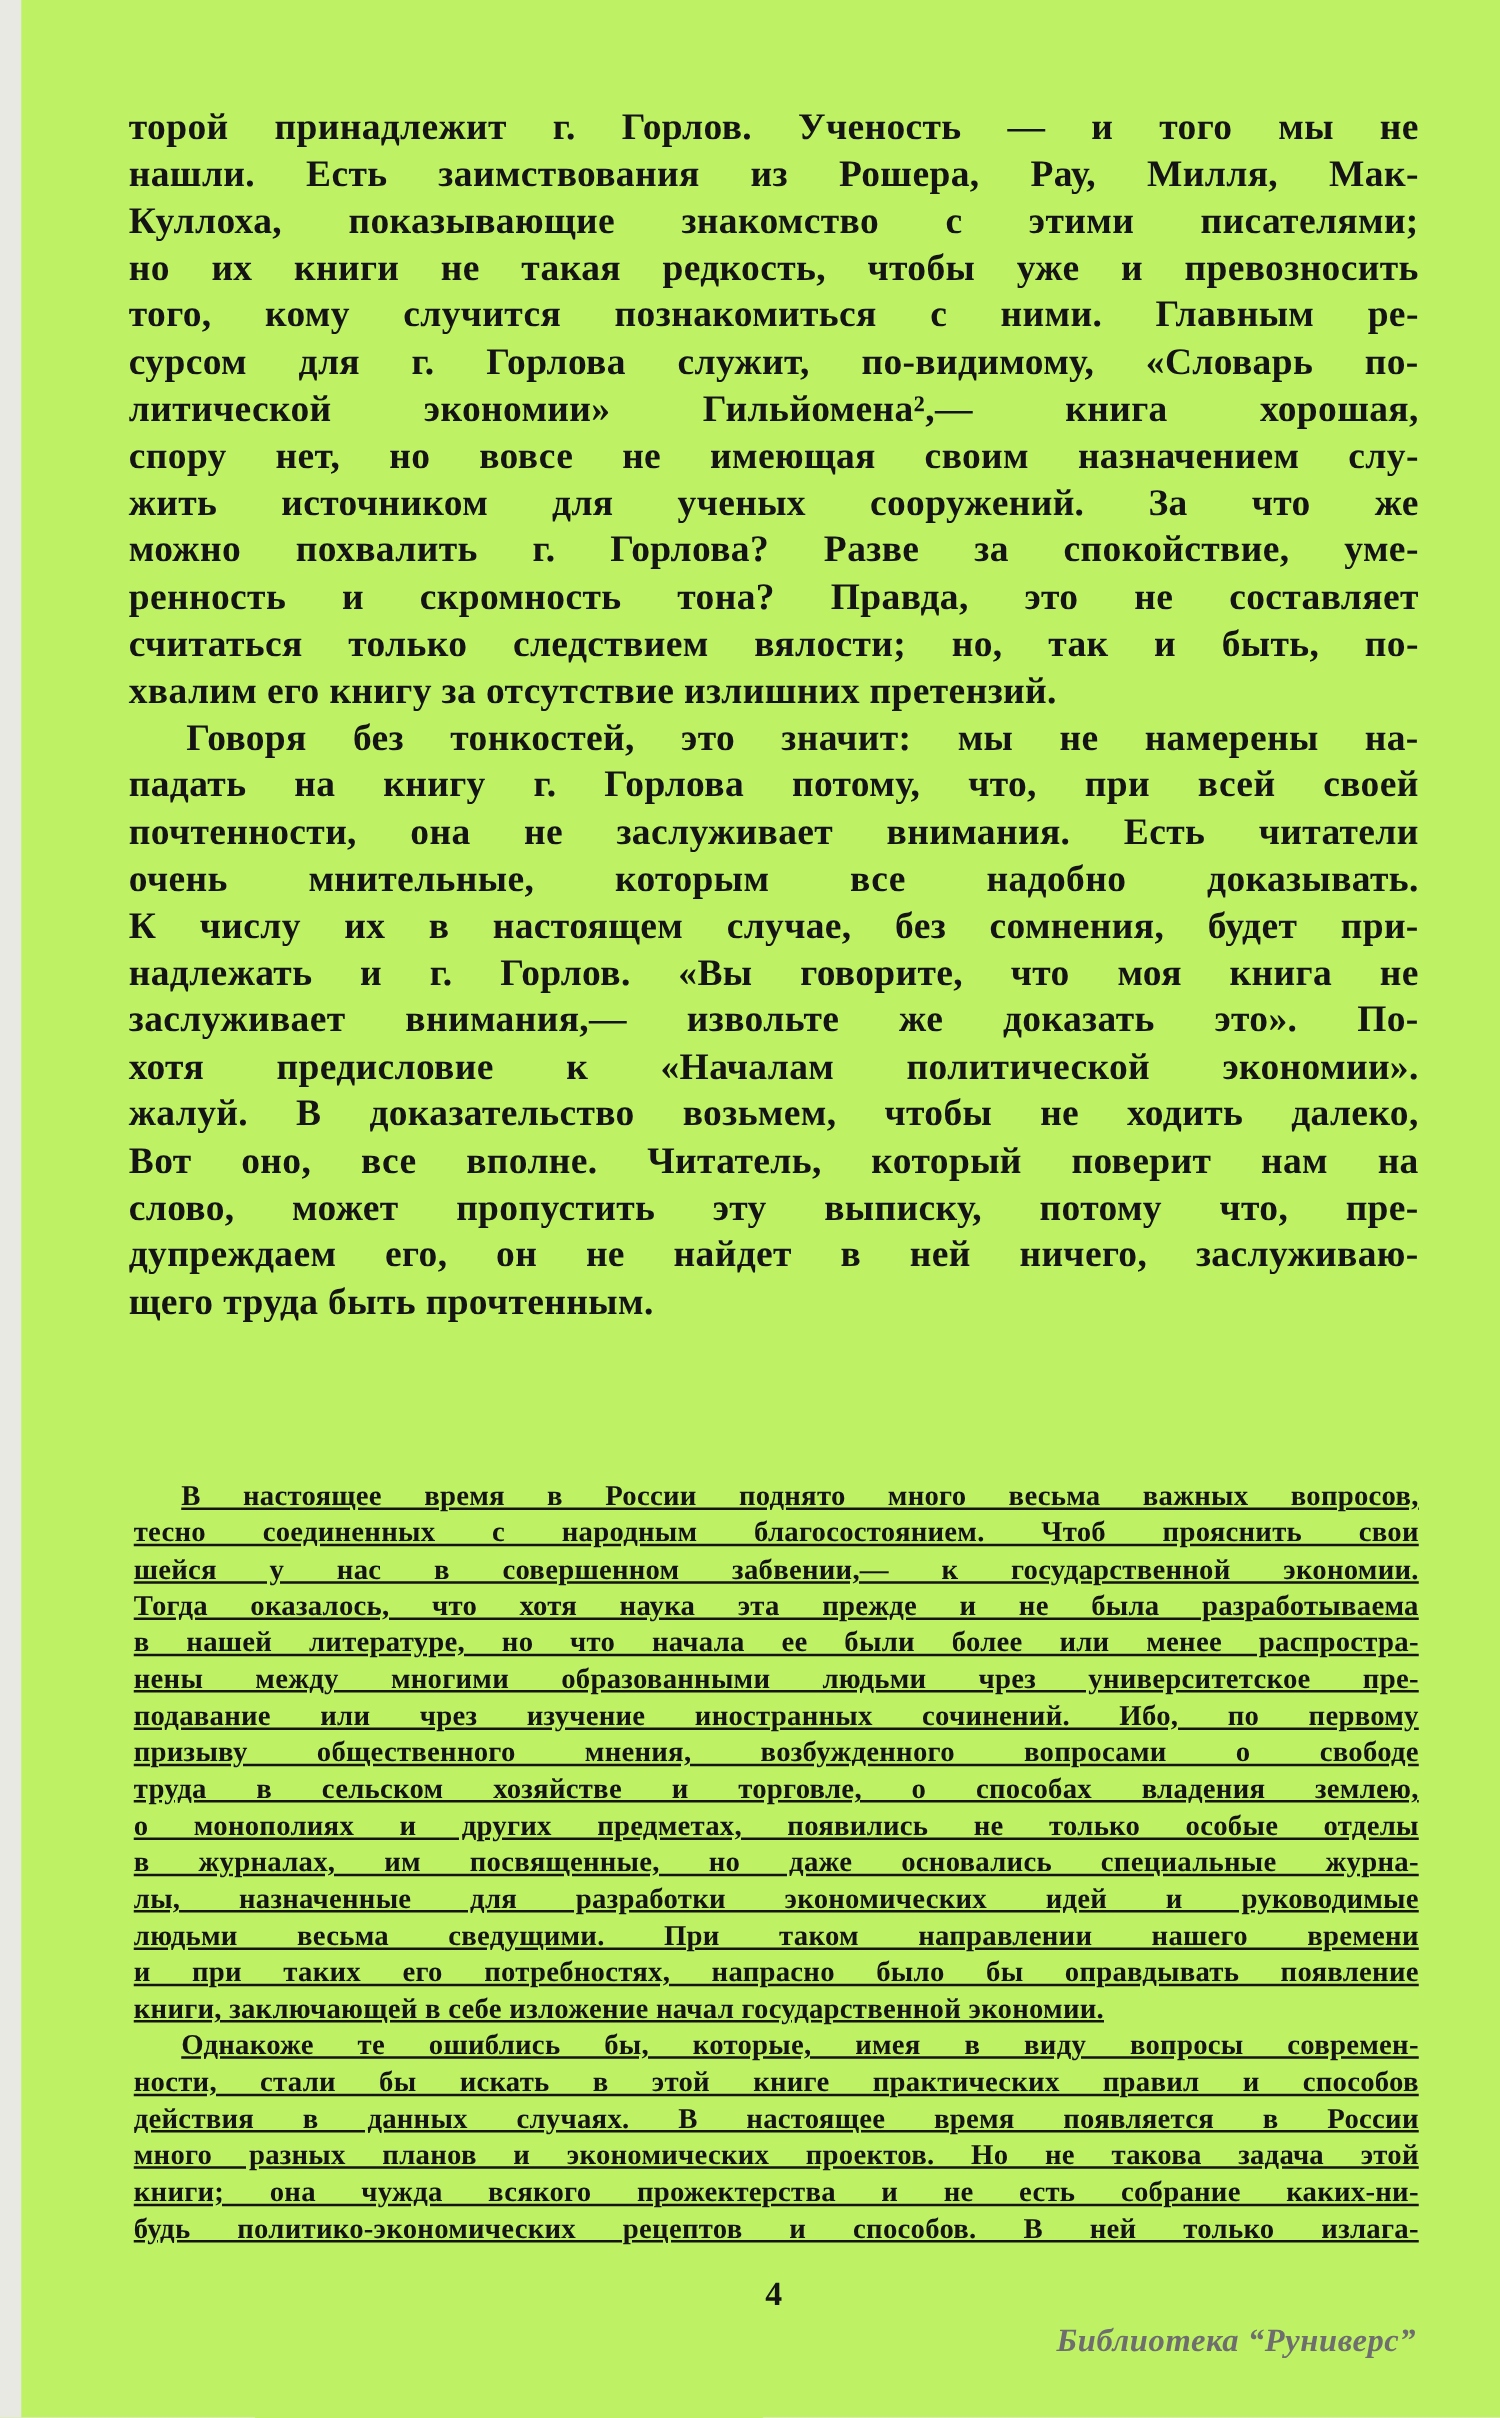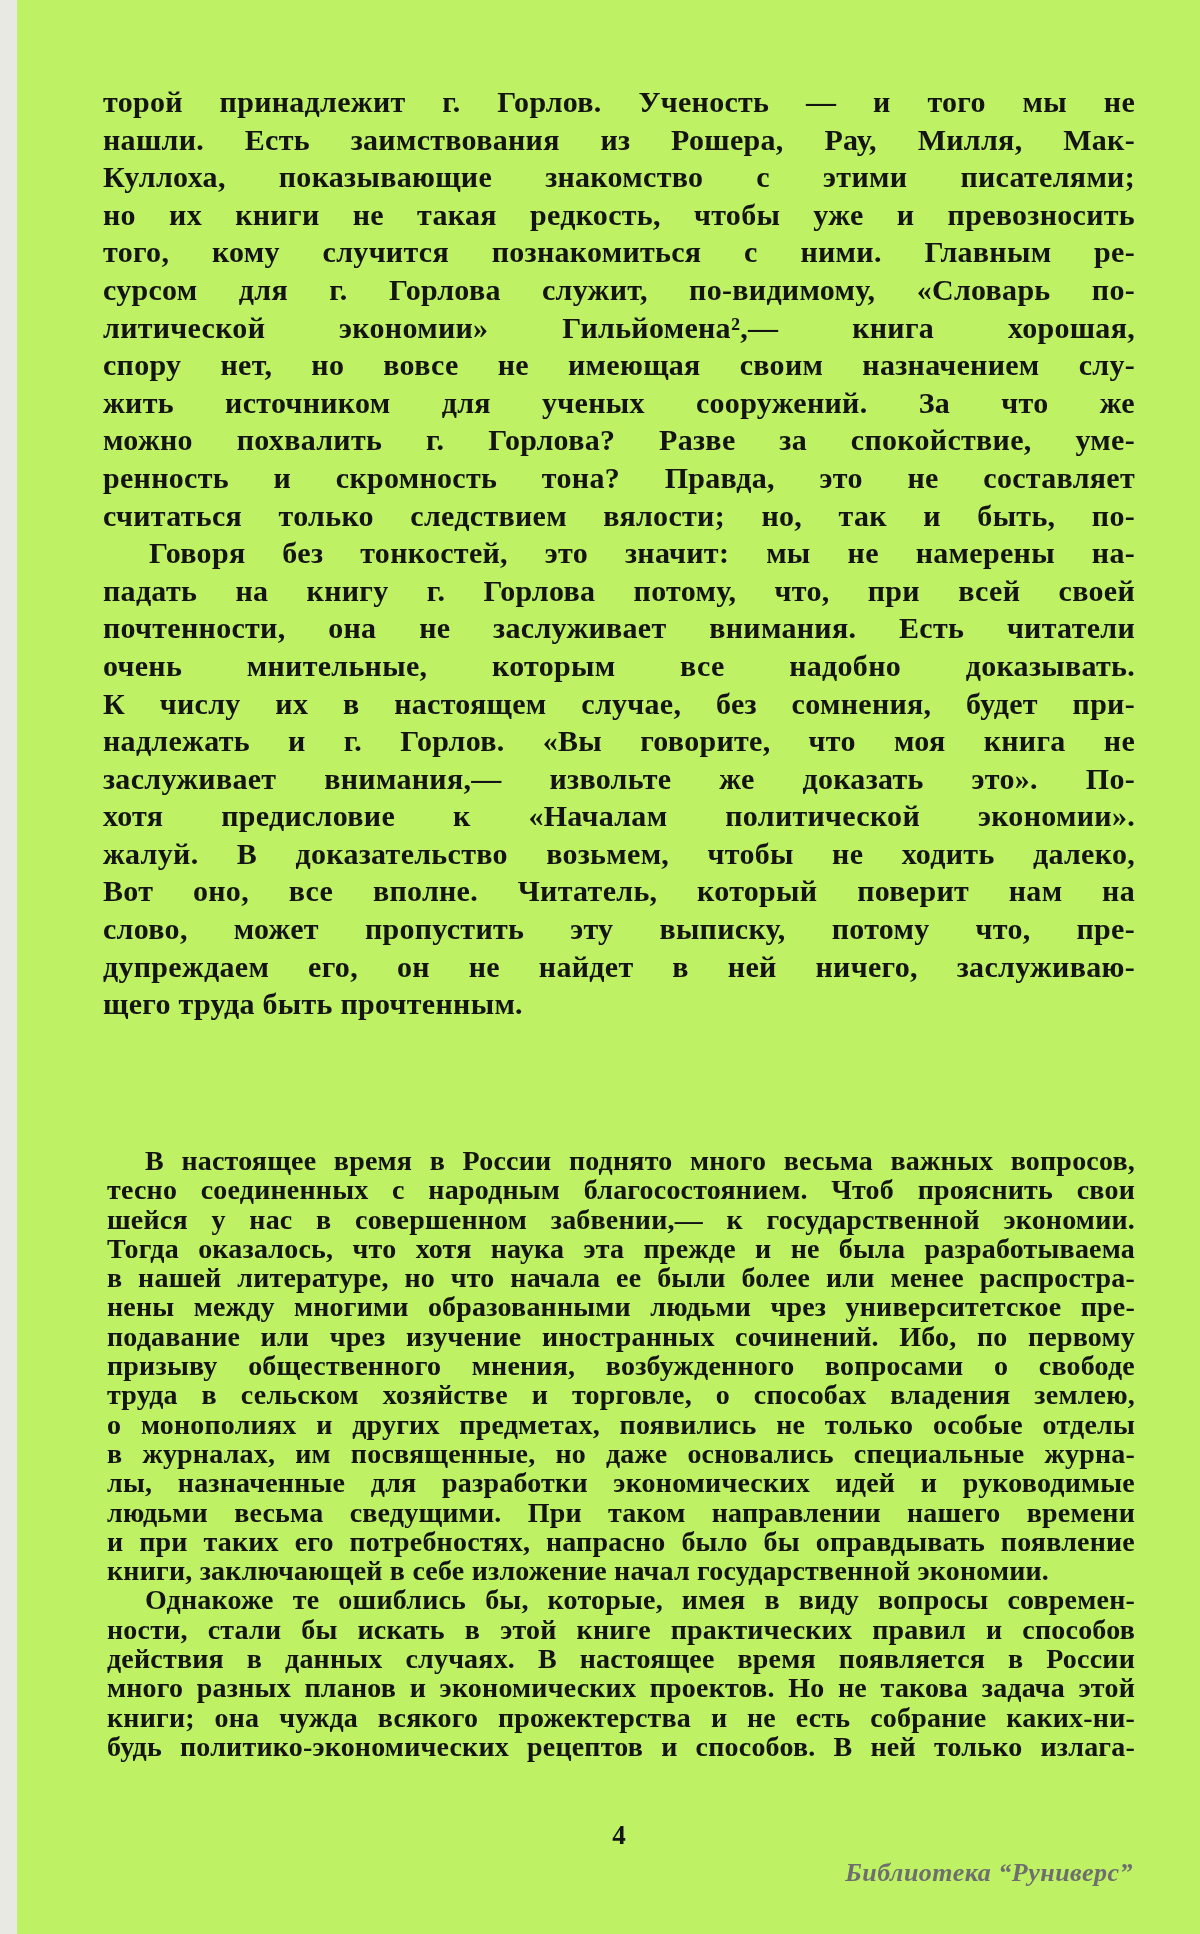--- a/index.html
+++ b/index.html
@@ -24,25 +24,26 @@
   .block-large {
     left: 86px;
     top: 83px;
     width: 1032px;
     font-size: 30px;
     line-height: 37.6px;
     letter-spacing: 0.3px;
   }
   .block-small {
     left: 90px;
-    top: 1146px;
+    top: 1182px;
     width: 1028px;
-    font-size: 28px;
+    font-size: 23px;
     line-height: 29.3px;
     letter-spacing: 0.2px;
+    text-decoration: underline;
   }
   .text-line {
     text-align: justify;
     text-align-last: justify;
     white-space: normal;
   }
   .text-line.no-justify {
     text-align-last: left;
   }
   .block-large .text-line.indent { text-indent: 46px; }
@@ -79,20 +80,21 @@
         <div class="text-line">Куллоха, показывающие знакомство с этими писателями;</div>
         <div class="text-line">но их книги не такая редкость, чтобы уже и превозносить</div>
         <div class="text-line">того, кому случится познакомиться с ними. Главным ре-</div>
         <div class="text-line">сурсом для г. Горлова служит, по-видимому, «Словарь по-</div>
         <div class="text-line">литической экономии» Гильйомена²,— книга хорошая,</div>
         <div class="text-line">спору нет, но вовсе не имеющая своим назначением слу-</div>
         <div class="text-line">жить источником для ученых сооружений. За что же</div>
         <div class="text-line">можно похвалить г. Горлова? Разве за спокойствие, уме-</div>
         <div class="text-line">ренность и скромность тона? Правда, это не составляет</div>
         <div class="text-line">считаться только следствием вялости; но, так и быть, по-</div>
+        <div class="text-line no-justify">хвалим его книгу за отсутствие излишних претензий.</div>
       </div>
     <div class="para">
         <div class="text-line indent">Говоря без тонкостей, это значит: мы не намерены на-</div>
         <div class="text-line">падать на книгу г. Горлова потому, что, при всей своей</div>
         <div class="text-line">почтенности, она не заслуживает внимания. Есть читатели</div>
         <div class="text-line">очень мнительные, которым все надобно доказывать.</div>
         <div class="text-line">К числу их в настоящем случае, без сомнения, будет при-</div>
         <div class="text-line">надлежать и г. Горлов. «Вы говорите, что моя книга не</div>
         <div class="text-line">заслуживает внимания,— извольте же доказать это». По-</div>
         <div class="text-line">хотя предисловие к «Началам политической экономии».</div>

